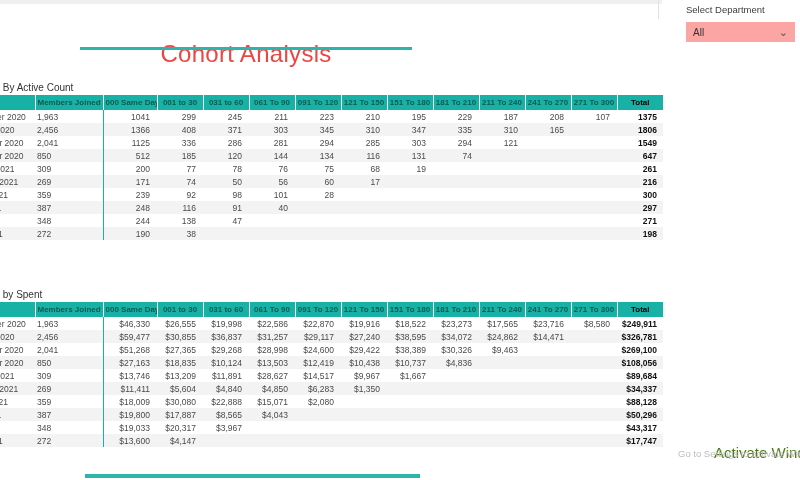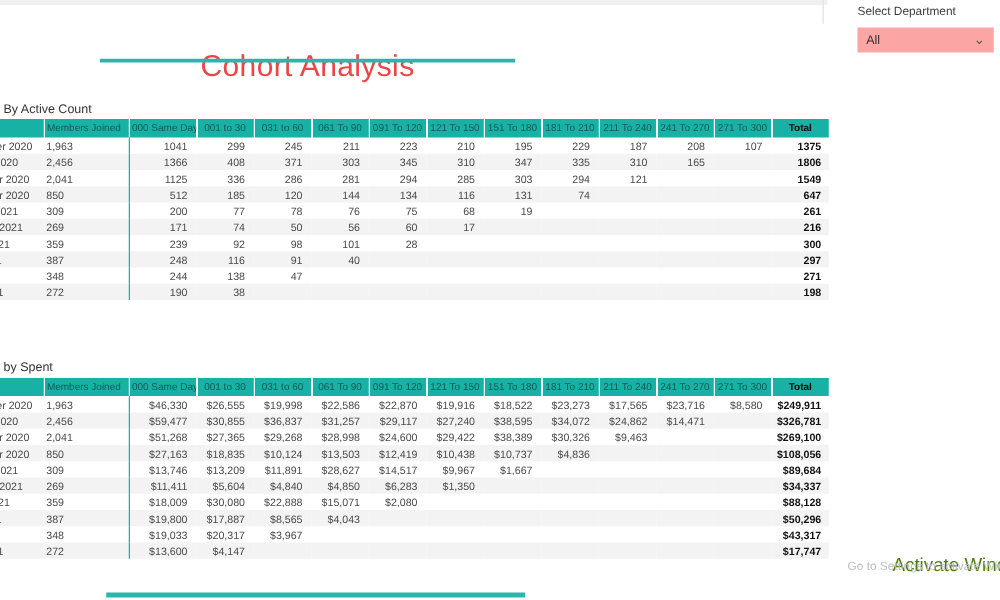--- a/index.html
+++ b/index.html
@@ -24,21 +24,21 @@
   }
   .chev { font-size:11px; color:#555; line-height:10px; }
 
   .tbl-wrap { position:absolute; left:-55px; width:718px; }
   #tbl1 { top:82px; }
   #tbl2 { top:289px; }
   .tbl-title { font-size:10px; line-height:11px; color:#333; margin:0 0 2px 25px; white-space:nowrap; }
 
   table.cohort { border-collapse:collapse; table-layout:fixed; width:718px; }
   table.cohort thead th {
-    background:#17B2A5; color:#0e5a53; font-weight:400; font-size:8px; height:15px;
+    background:#17B2A5; color:#0e5a53; font-weight:700; font-size:8px; height:15px;
     padding:0 2px; text-align:center; white-space:nowrap; overflow:hidden;
     border-left:1px solid rgba(0,0,0,0.05);
   }
   table.cohort thead th:first-child { border-left:none; }
   table.cohort thead th.h-month  { text-align:left; padding-left:18px; }
   table.cohort thead th.h-members{ text-align:left; padding-left:2px; }
   table.cohort thead th.h-total  { color:#000; font-weight:700; }
   table.cohort td {
     font-size:8.5px; color:#4a4a4a; height:13px; padding:0 7px 0 0;
     text-align:right; white-space:nowrap;

